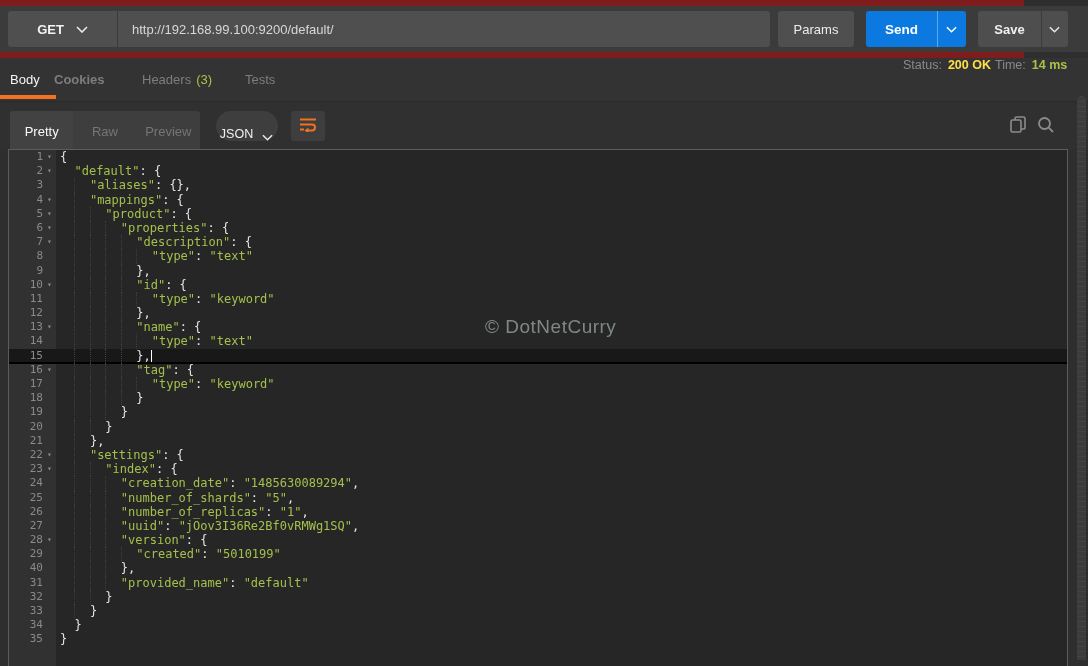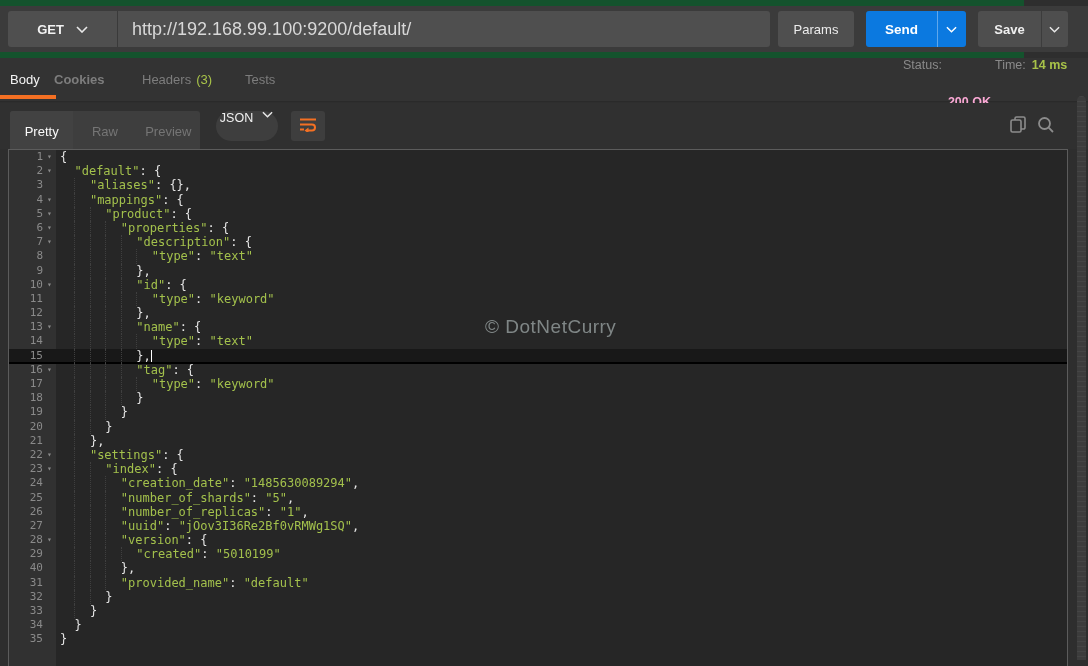--- a/index.html
+++ b/index.html
@@ -5,34 +5,34 @@
   * { margin:0; padding:0; box-sizing:border-box; }
   html,body { width:1088px; height:666px; overflow:hidden; }
   body {
     font-family:"Liberation Sans", sans-serif;
     background:#2e2e2e;
     color:#ddd;
     position:relative;
   }
 
   
-  .req-band { position:absolute; left:0; top:0; width:1024px; height:58px; background:#14532d; }
+  .req-band { position:absolute; left:0; top:0; width:1024px; height:58px; background:#7f1d1d; }
   .req-band-inner { position:absolute; left:0; top:6px; width:1088px; height:46px; background:#3b3b3b; }
   .url-group {
     position:absolute; left:8px; top:11px; width:762px; height:36px;
     background:#4f4f4f; border-radius:3px; display:flex; align-items:stretch;
   }
   .method-box {
     width:110px; display:flex; align-items:center; justify-content:center; gap:12px;
     border-right:1px solid #3a3a3a; cursor:pointer;
   }
   .method-label { color:#f2f2f2; font-weight:bold; font-size:13px; }
   .url-input {
     flex:1; background:transparent; border:none; outline:none;
-    color:#d8d8d8; font-size:18px; padding:0 14px; font-family:"Liberation Sans", sans-serif;
+    color:#d8d8d8; font-size:13px; padding:0 14px; font-family:"Liberation Sans", sans-serif;
   }
   .params-btn {
     position:absolute; left:778px; top:11px; width:76px; height:36px;
     background:#4f4f4f; border-radius:3px; color:#ececec; font-size:13px;
     display:flex; align-items:center; justify-content:center; cursor:pointer;
   }
   .send-btn {
     position:absolute; left:866px; top:11px; width:100px; height:36px;
     background:#0b79e0; border-radius:3px; display:flex; cursor:pointer;
   }
@@ -67,21 +67,21 @@
   .resp-toolbar { position:absolute; left:0; top:103px; width:1088px; height:46px; background:#303030; }
   .seg-group {
     position:absolute; left:10px; top:8px; height:40px; width:190px;
     background:#3e3e3e; border-radius:3px; display:flex; overflow:hidden;
   }
   .seg { flex:1; display:flex; align-items:center; justify-content:center;
     color:#757575; font-size:13px; cursor:pointer; }
   .seg.active { color:#fafafa; background:#424242; }
   .fmt-select {
     position:absolute; left:216px; top:8px; width:62px; height:30px;
-    background:#3e3e3e; border-radius:15px; display:flex; align-items:flex-start;
+    background:#3e3e3e; border-radius:15px; display:flex; align-items:flex-end;
     justify-content:center; gap:9px; color:#f0f0f0; font-size:12.5px; cursor:pointer;
   }
   .wrap-btn {
     position:absolute; left:291px; top:8px; width:34px; height:30px;
     background:#3e3e3e; border-radius:3px; display:flex; align-items:center; justify-content:center; cursor:pointer;
   }
   .tool-icon { position:absolute; top:12px; cursor:pointer; }
 
   
   .editor {
@@ -169,21 +169,21 @@
   <div class="tab" style="left:142px;">
     <span>Headers</span>
     <span class="tab-count" style="color:#a8c349;">(3)</span>
   </div>
   <div class="tab" style="left:245px;">
     <span>Tests</span>
   </div>
 
   <div class="meta" style="left:903px;">
     <span class="lbl">Status:</span>
-    <span class="val" style="color:#f9a8d4;margin-top:37px;">200 OK</span>
+    <span class="val" style="color:#fde047;">200 OK</span>
   </div>
   <div class="meta" style="left:995px;">
     <span class="lbl">Time:</span>
     <span class="val" style="color:#a8c349;">14 ms</span>
   </div>
 </div>
 
 <div class="resp-toolbar">
   <div class="seg-group">
     <div class="seg active">

